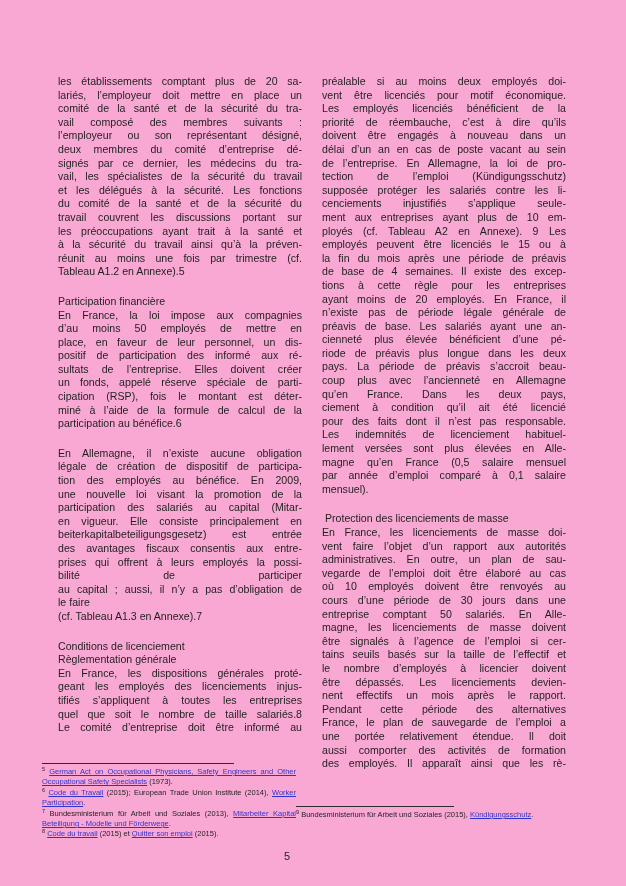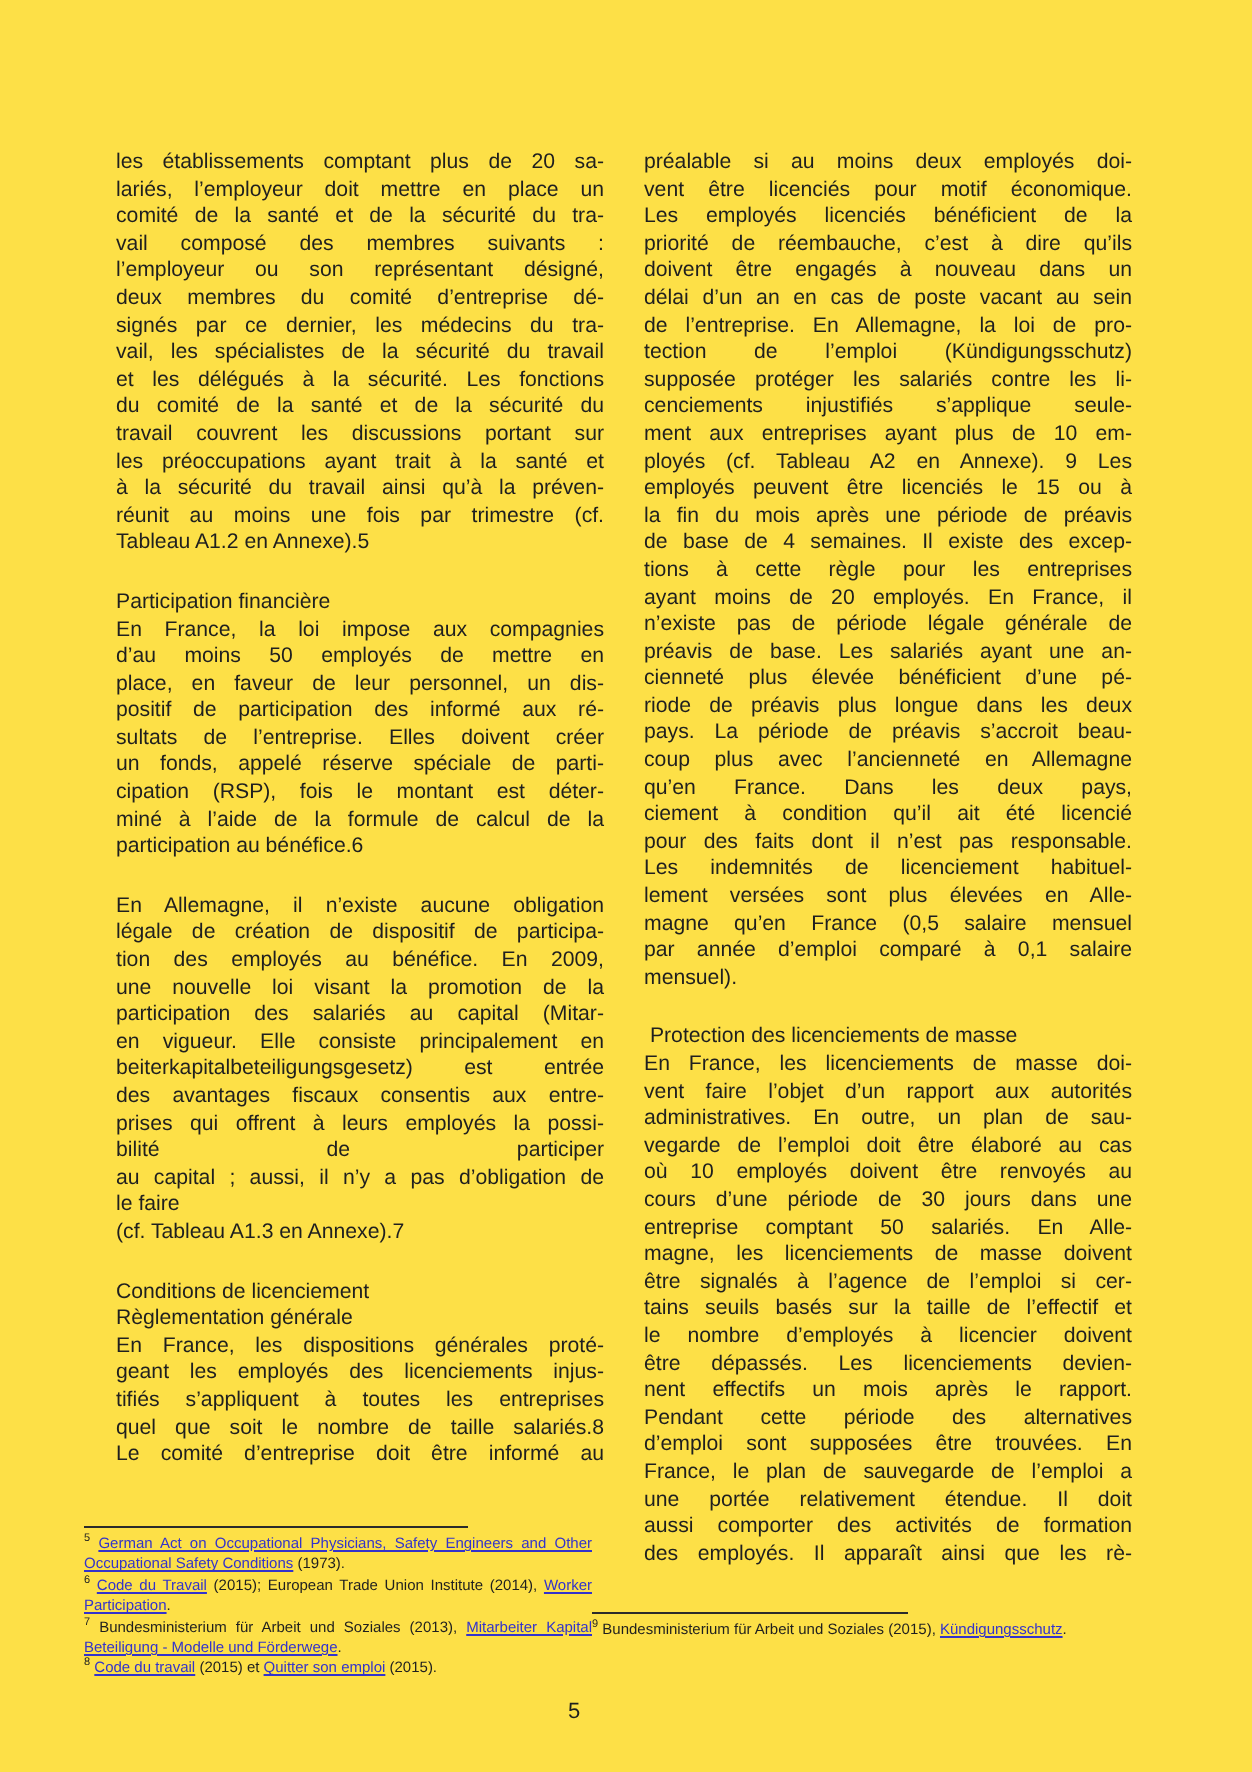--- a/index.html
+++ b/index.html
@@ -1,21 +1,21 @@
 <!DOCTYPE html>
 <html lang="fr"><head>
 <meta charset="utf-8">
 <style>
   html,body{margin:0;padding:0;background:#ffffff;}
   body{
     width:626px;height:886px;position:relative;overflow:hidden;
     font-family:"Liberation Sans", sans-serif;
     color:#1f1f1f;
   }
-  .page{position:absolute;inset:0;background:#fde047;}
+  .page{position:absolute;inset:0;background:#f9a8d4;}
   .col{
     position:absolute;top:75px;width:244px;
     font-size:10.6px;line-height:13.6px;
   }
   #col-left{left:58px;}
   #col-right{left:322px;}
   .para,.heading{margin:0;}
   .ln{
     text-align:justify;text-align-last:justify;
     white-space:pre-wrap;min-height:13.6px;
@@ -151,32 +151,31 @@
         <div class="ln">où 10 employés doivent être renvoyés au</div>
         <div class="ln">cours d’une période de 30 jours dans une</div>
         <div class="ln">entreprise comptant 50 salariés. En Alle-</div>
         <div class="ln">magne, les licenciements de masse doivent</div>
         <div class="ln">être signalés à l’agence de l’emploi si cer-</div>
         <div class="ln">tains seuils basés sur la taille de l’effectif et</div>
         <div class="ln">le nombre d’employés à licencier doivent</div>
         <div class="ln">être dépassés. Les licenciements devien-</div>
         <div class="ln">nent effectifs un mois après le rapport.</div>
         <div class="ln">Pendant cette période des alternatives</div>
-        <div class="ln">d’emploi sont supposées être trouvées. En</div>
         <div class="ln">France, le plan de sauvegarde de l’emploi a</div>
         <div class="ln">une portée relativement étendue. Il doit</div>
         <div class="ln">aussi comporter des activités de formation</div>
         <div class="ln">des employés. Il apparaît ainsi que les rè-</div>
       </div>
     </div>
 
   <div class="footnotes" id="fn-left">
     <div class="fnrule"></div>
     <div class="fnlist" id="fnlist-left">
-        <div class="fn"><sup>5</sup><span> </span><span class="fnlink">German Act on Occupational Physicians, Safety Engineers and Other Occupational Safety Conditions</span><span> (1973).</span></div>
+        <div class="fn"><sup>5</sup><span> </span><span class="fnlink">German Act on Occupational Physicians, Safety Engineers and Other Occupational Safety Specialists</span><span> (1973).</span></div>
         <div class="fn"><sup>6</sup><span> </span><span class="fnlink">Code du Travail</span><span> (2015); European Trade Union Institute (2014), </span><span class="fnlink">Worker Participation</span><span>.</span></div>
         <div class="fn"><sup>7</sup><span> Bundesministerium für Arbeit und Soziales (2013), </span><span class="fnlink">Mitarbeiter Kapital Beteiligung - Modelle und Förderwege</span><span>.</span></div>
         <div class="fn"><sup>8</sup><span> </span><span class="fnlink">Code du travail</span><span> (2015) et </span><span class="fnlink">Quitter son emploi</span><span> (2015).</span></div>
       </div>
   </div>
 
   <div class="footnotes" id="fn-right">
     <div class="fnrule"></div>
     <div class="fnlist" id="fnlist-right">
         <div class="fn"><sup>9</sup><span> Bundesministerium für Arbeit und Soziales (2015), </span><span class="fnlink">Kündigungs­schutz</span><span>.</span></div>

